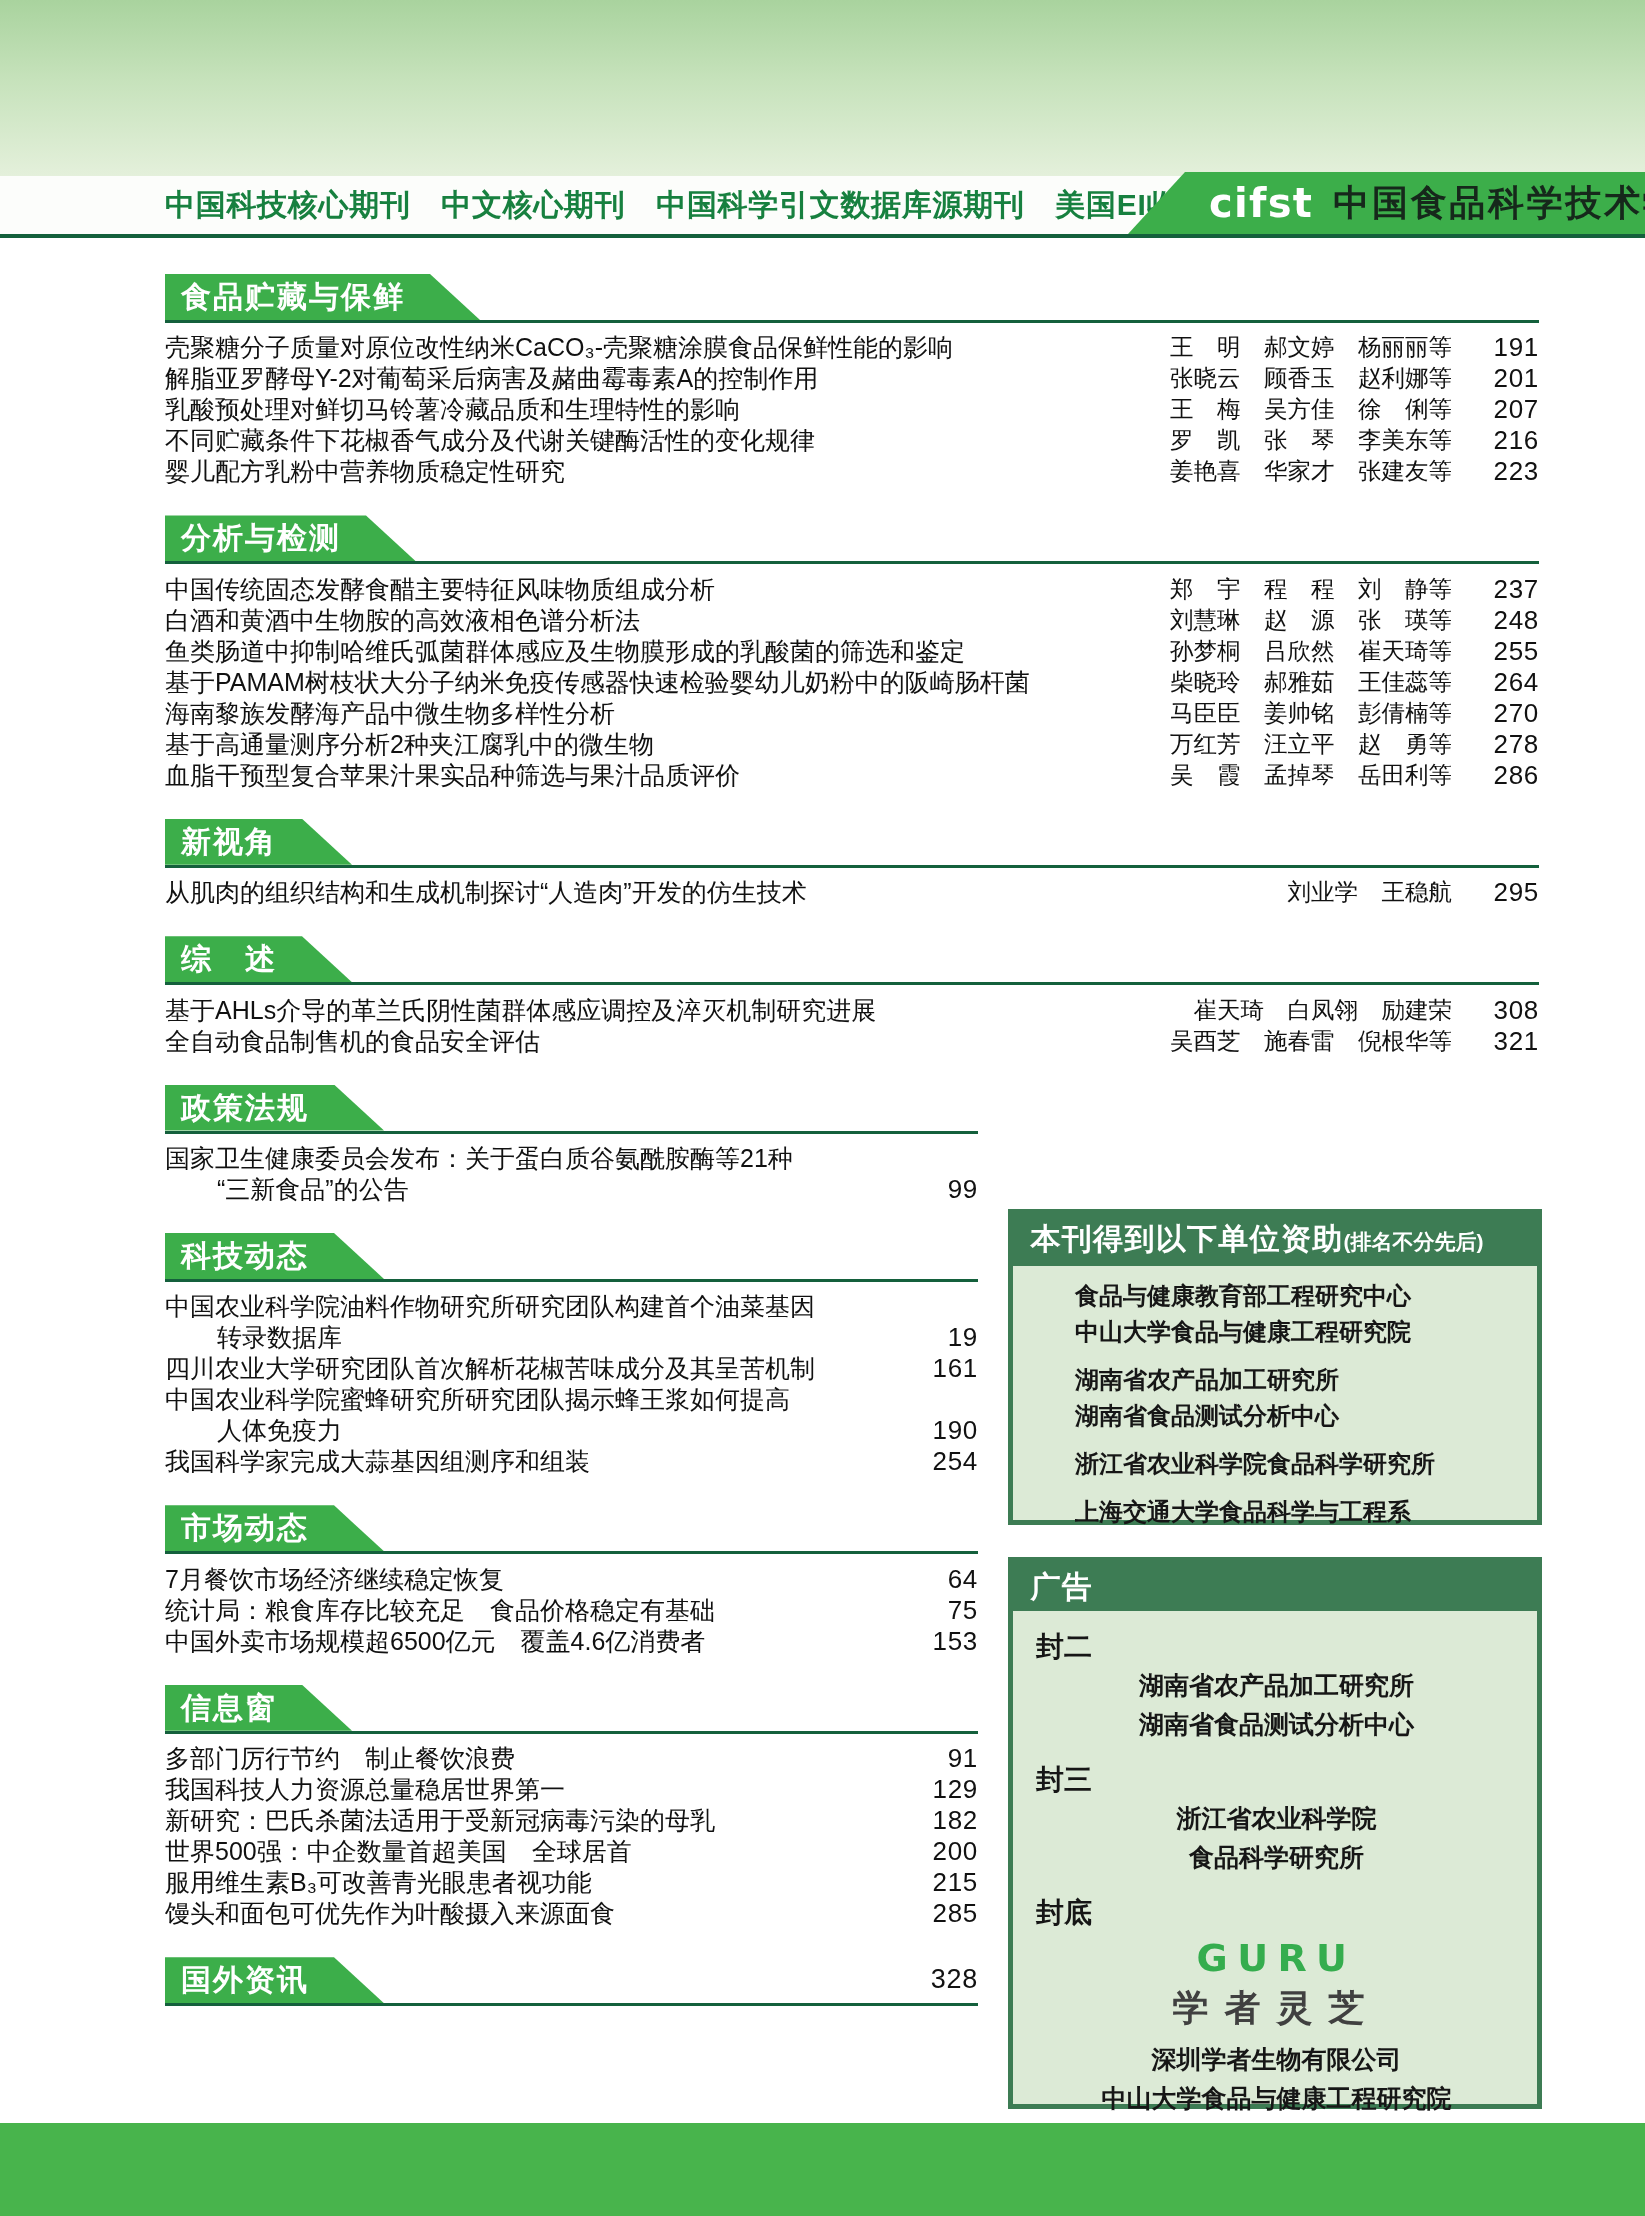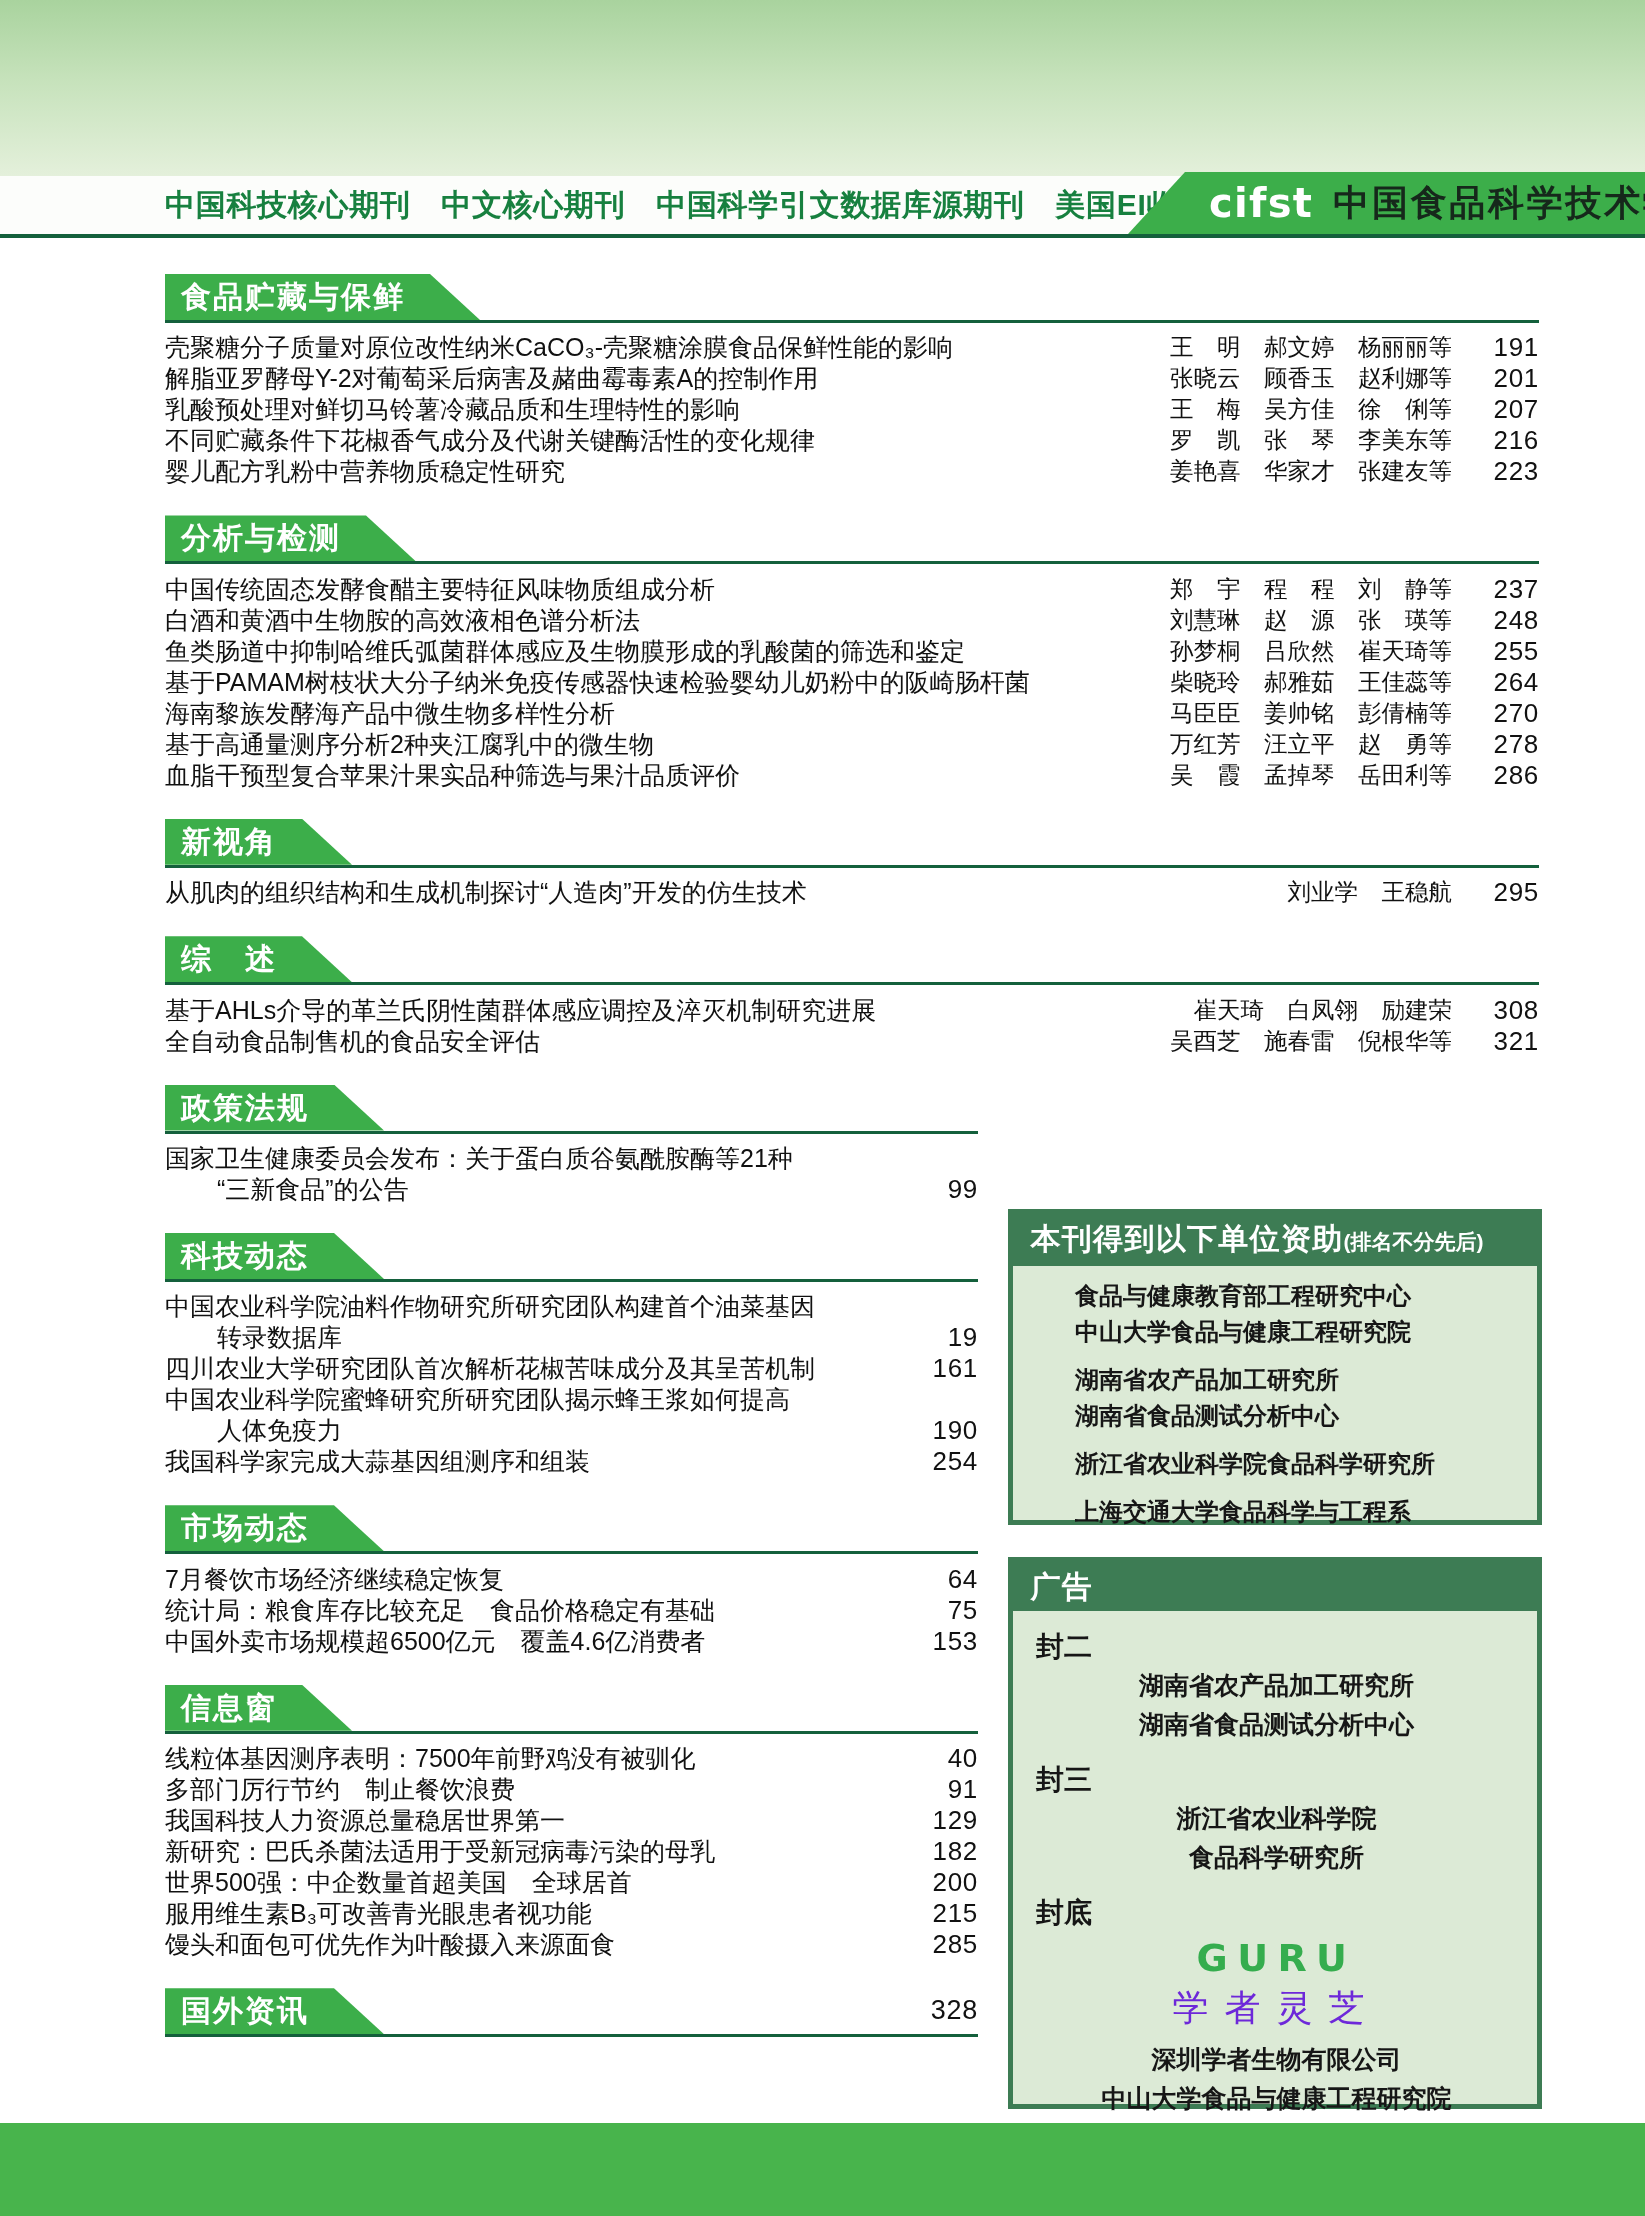--- a/index.html
+++ b/index.html
@@ -49,21 +49,21 @@
   .fgroup{margin-bottom:12px;}
   .fline{font-size:24px;font-weight:600;line-height:36px;color:#161616;white-space:nowrap;margin-left:39px;}
   .ads-box{top:1557px;height:552px;}
   .ads-body{padding:16px 20px 6.7px 23px;}
   .ad-item{margin-bottom:16px;}
   .ad-label{font-size:28px;font-weight:600;line-height:39px;color:#161616;}
   .ad-lines{text-align:center;}
   .ad-line{font-size:25px;font-weight:600;line-height:39px;color:#161616;}
   .guru{text-align:center;font-size:38px;font-weight:800;color:#35ad4e;letter-spacing:9.4px;
         font-family:"DejaVu Sans",sans-serif;margin-top:4px;}
-  .brand{text-align:center;font-size:36px;font-weight:400;color:#6d28d9;letter-spacing:16px;
+  .brand{text-align:center;font-size:36px;font-weight:700;color:#404040;letter-spacing:16px;
          margin:4px 0 6.7px 0;}
 
   .bottom-band{position:absolute;left:0;bottom:0;width:100%;height:93px;background:#48b44c;}
 </style>
 </head>
 <body>
 
 <div class="page">
   <div class="top-gradient"></div>
 
@@ -251,26 +251,20 @@
           <div class="lines">
             <div class="line">中国外卖市场规模超6500亿元　覆盖4.6亿消费者</div>
           </div>
           <div class="pageno">153</div>
         </div>
       </div>
       <div class="section narrow">
         <div class="sec-head"><div class="tag">信息窗</div></div>
         <div class="entry">
           <div class="lines">
-            <div class="line">线粒体基因测序表明：7500年前野鸡没有被驯化</div>
-          </div>
-          <div class="pageno">40</div>
-        </div>
-        <div class="entry">
-          <div class="lines">
             <div class="line">多部门厉行节约　制止餐饮浪费</div>
           </div>
           <div class="pageno">91</div>
         </div>
         <div class="entry">
           <div class="lines">
             <div class="line">我国科技人力资源总量稳居世界第一</div>
           </div>
           <div class="pageno">129</div>
         </div>

